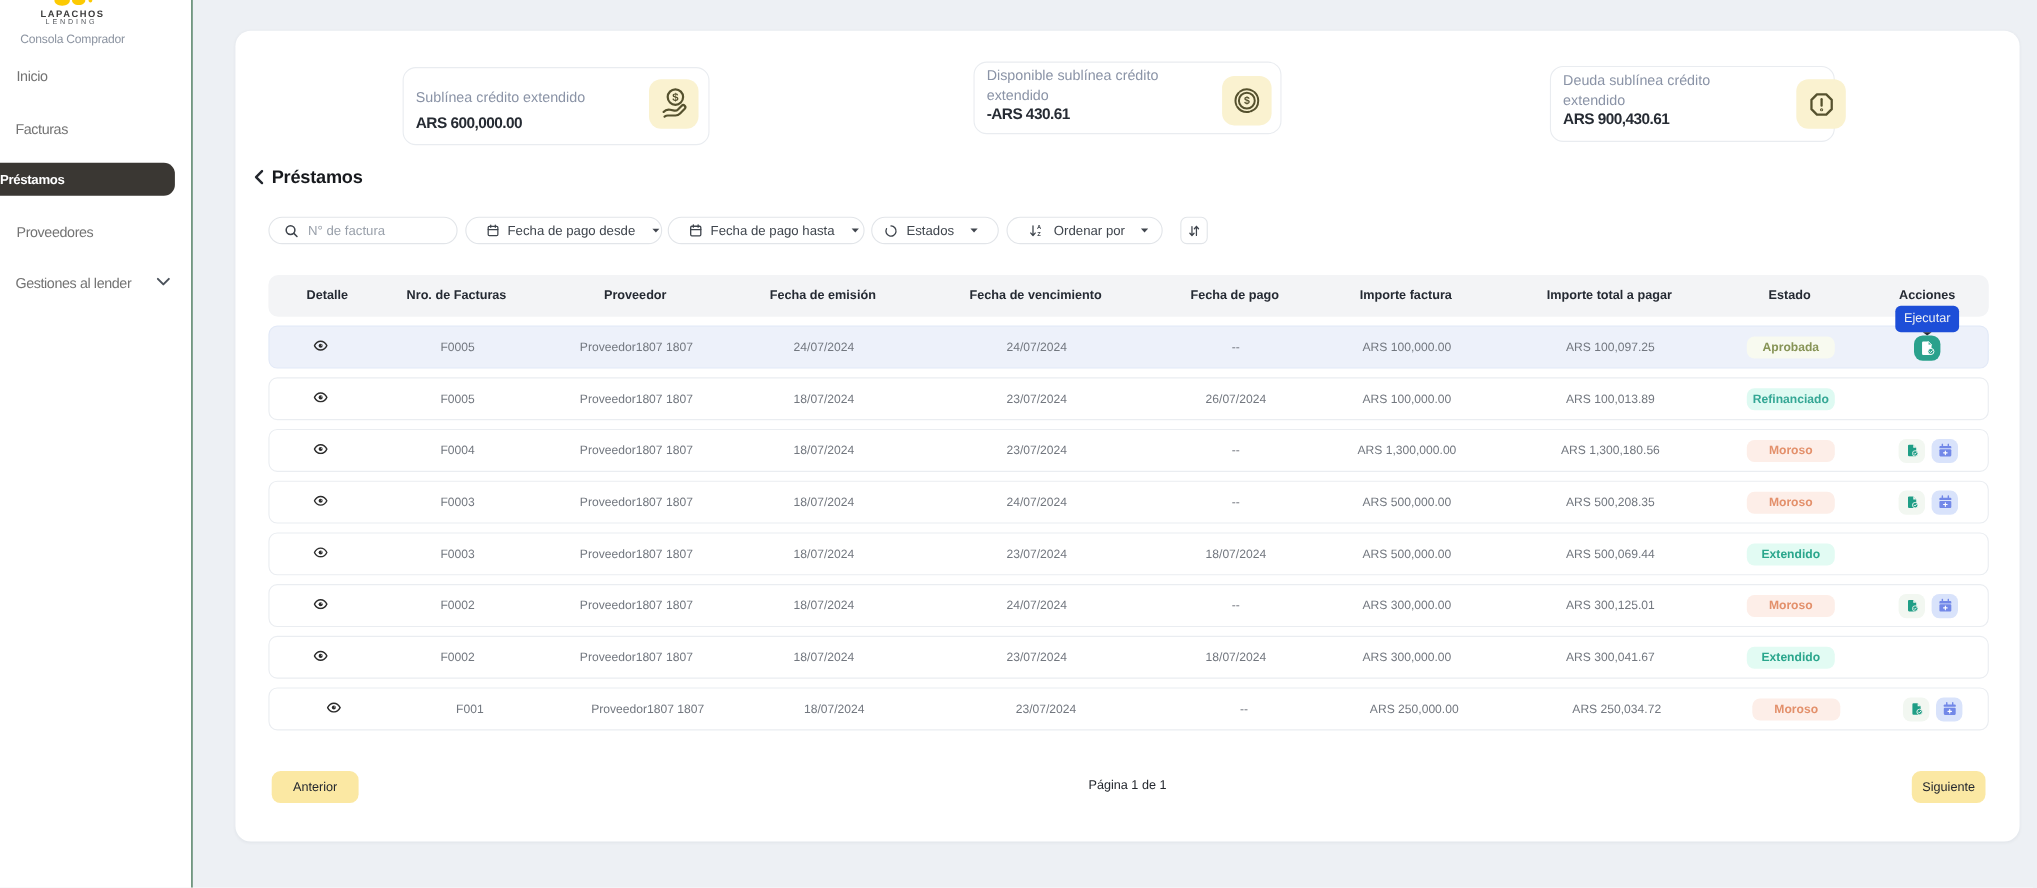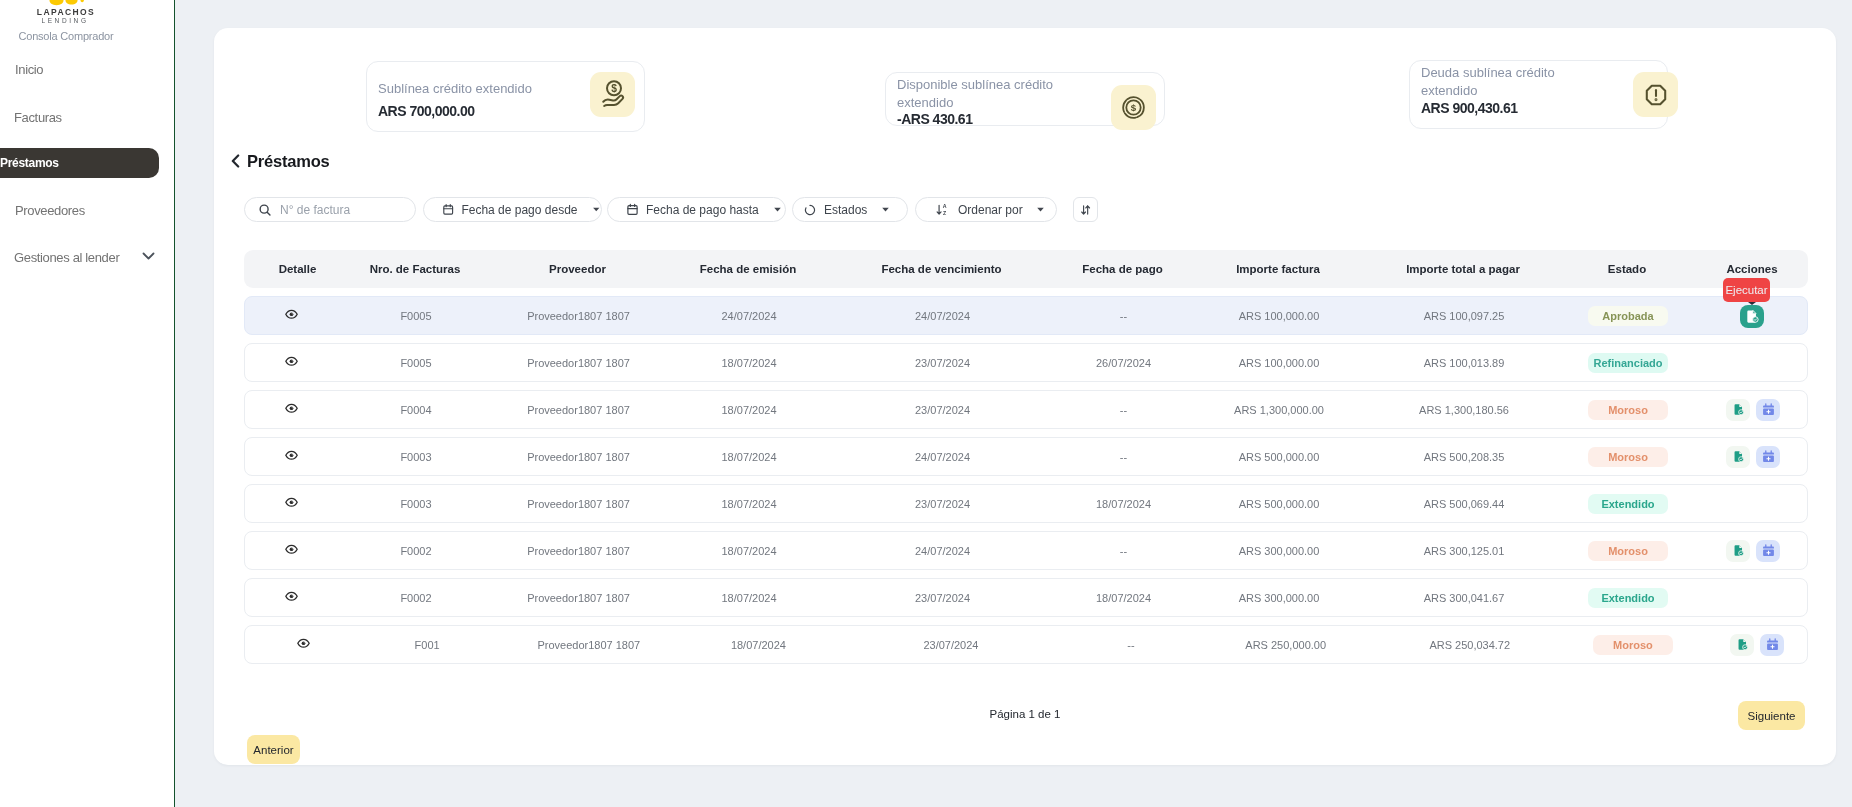--- a/index.html
+++ b/index.html
@@ -41,21 +41,21 @@
   .badge { width:80px; height:20px; border-radius:7px; font-size:11px; font-weight:600; display:flex; align-items:center; justify-content:center; }
   .b-apr { background:#f8faf0; color:#879457; }
   .b-ref { background:#defaf2; color:#35a795; }
   .b-mor { background:#fdeee8; color:#e3906b;text-align:center; }
   .b-ext { background:#e2fbf3; color:#2aa68c; }
 
   .abtn { width:24px; height:22px; border-radius:7px; display:flex; align-items:center; justify-content:center; }
   .abtn.doc { background:#f2f7f1; }
   .abtn.cal { background:#d9e3fb; }
 
-  #tooltip { position:absolute; left:1509px; top:250px; width:47px; height:24px; background:#ef4444; border-radius:5px; color:#eef0f4; font-size:11.5px; display:flex; align-items:center; justify-content:center; }
+  #tooltip { position:absolute; left:1509px; top:250px; width:58px; height:24px; background:#1d4ed8; border-radius:5px; color:#eef0f4; font-size:11.5px; display:flex; align-items:center; justify-content:center; }
   #tooltiparrow { position:absolute; left:1534px; top:274px; width:0; height:0; border-left:4px solid transparent; border-right:4px solid transparent; border-top:3.5px solid #272c37; }
   #execbtn { position:absolute; left:1526px; top:277px; width:24px; height:23px; background:#2aa18c; border-radius:8px; display:flex; align-items:center; justify-content:center; }
 
   .ybtn { position:absolute; top:673px; height:29px; background:#fbe8a3; border-radius:8px; font-size:11.5px; color:#23272e; display:flex; align-items:center; justify-content:center; }
   #pagetxt { position:absolute; left:0; top:680px; width:1622px; text-align:center; font-size:11.5px; color:#23272e; }
 </style>
 </head>
 <body>
 
 <div id="sidebar">
@@ -78,30 +78,30 @@
   <div class="nav" style="top:249.5px;">Gestiones al lender</div>
   <svg style="position:absolute;left:141px;top:251px" width="15" height="10" viewBox="0 0 15 10" fill="none" stroke="#4b525b" stroke-width="1.8" stroke-linecap="round" stroke-linejoin="round">
       <path d="M2.5 2.5 L7.5 7.5 L12.5 2.5"></path>
     </svg>
 </div>
 
 <div id="card">
 
   <div class="scard" style="left:152px;top:33px;">
     <div class="stitle" style="top:18px;">Sublínea crédito extendido</div>
-    <div class="svalue" style="top:41px;">ARS 700,000.00</div>
+    <div class="svalue" style="top:41px;">ARS 600,000.00</div>
     <div class="sicon" style="left:223px;top:10px;">
       <svg width="30" height="30" viewBox="0 0 24 24" fill="none" stroke="#55512e" stroke-width="1.6" stroke-linecap="round" stroke-linejoin="round">
         <circle cx="12.8" cy="6.6" r="5.6"></circle>
         <text x="12.8" y="9.4" font-size="8.2" font-weight="bold" text-anchor="middle" fill="#55512e" stroke="none" font-family="Liberation Sans">$</text>
         <path d="M4.2 17.4c1.3-1.5 2.9-2 4.8-1.6l3 .6c1 .2 2-.1 2.7-.8l2.7-2.7c.6-.6 1.6-.6 2.2 0 .6.6.6 1.5 0 2.2l-3.4 3.5c-.9.9-2.1 1.4-3.4 1.4H7.3c-.9 0-1.7.3-2.4.8"></path>
       </svg>
     </div>
   </div>
-  <div class="scard" style="left:671px;top:44px;width:280px;height:54px;">
+  <div class="scard" style="left:671px;top:28px;width:280px;height:66px;">
     <div class="stitle" style="top:3px;">Disponible sublínea crédito<br>extendido</div>
     <div class="svalue" style="top:38px;">-ARS 430.61</div>
     <div class="sicon" style="left:225px;top:12px;">
       <svg width="27" height="27" viewBox="0 0 24 24" fill="none" stroke="#55512e" stroke-width="1.6" stroke-linecap="round">
         <circle cx="12" cy="12" r="9.2" stroke-dasharray="11 1.4"></circle>
         <circle cx="12" cy="12" r="6.4"></circle>
         <text x="12" y="15" font-size="8.6" font-weight="bold" text-anchor="middle" fill="#55512e" stroke="none" font-family="Liberation Sans">$</text>
       </svg>
     </div>
   </div>
@@ -396,21 +396,21 @@
           <svg width="13" height="13" viewBox="0 0 24 24">
             <path d="M7 1.5v4M17 1.5v4" stroke="#7288e8" stroke-width="2.4" stroke-linecap="round"></path>
             <path d="M3.5 4.5h17a1.5 1.5 0 0 1 1.5 1.5v2.5H2V6a1.5 1.5 0 0 1 1.5-1.5z" fill="#7288e8"></path>
             <rect x="2" y="10" width="20" height="12" rx="1.8" fill="#7288e8"></rect>
             <path d="M12 13v6M9 16h6" stroke="#fff" stroke-width="1.9" stroke-linecap="round"></path>
           </svg>
         </span>
       </div>
   </div>
 
-  <div class="ybtn" style="left:33px;width:53px;margin-top:34px;">Anterior</div>
+  <div class="ybtn" style="left:33px;width:79px;">Anterior</div>
   <div id="pagetxt">Página 1 de 1</div>
   <div class="ybtn" style="left:1524px;width:67px;">Siguiente</div>
 
   <div id="tooltip">Ejecutar</div>
   <div id="tooltiparrow"></div>
   <div id="execbtn">
     <svg width="15" height="15" viewBox="0 0 24 24">
       <path d="M5.5 2.5h7.5l4.5 4.5V20a1.8 1.8 0 0 1-1.8 1.8H5.5A1.8 1.8 0 0 1 3.7 20V4.3a1.8 1.8 0 0 1 1.8-1.8z" fill="#fff"></path>
       <path d="M12.6 2.2v5.2h5.2z" fill="#2aa18c" stroke="#fff" stroke-width="1.2"></path>
       <circle cx="16.6" cy="16.8" r="4.4" fill="#2aa18c" stroke="#fff" stroke-width="1.4"></circle>

